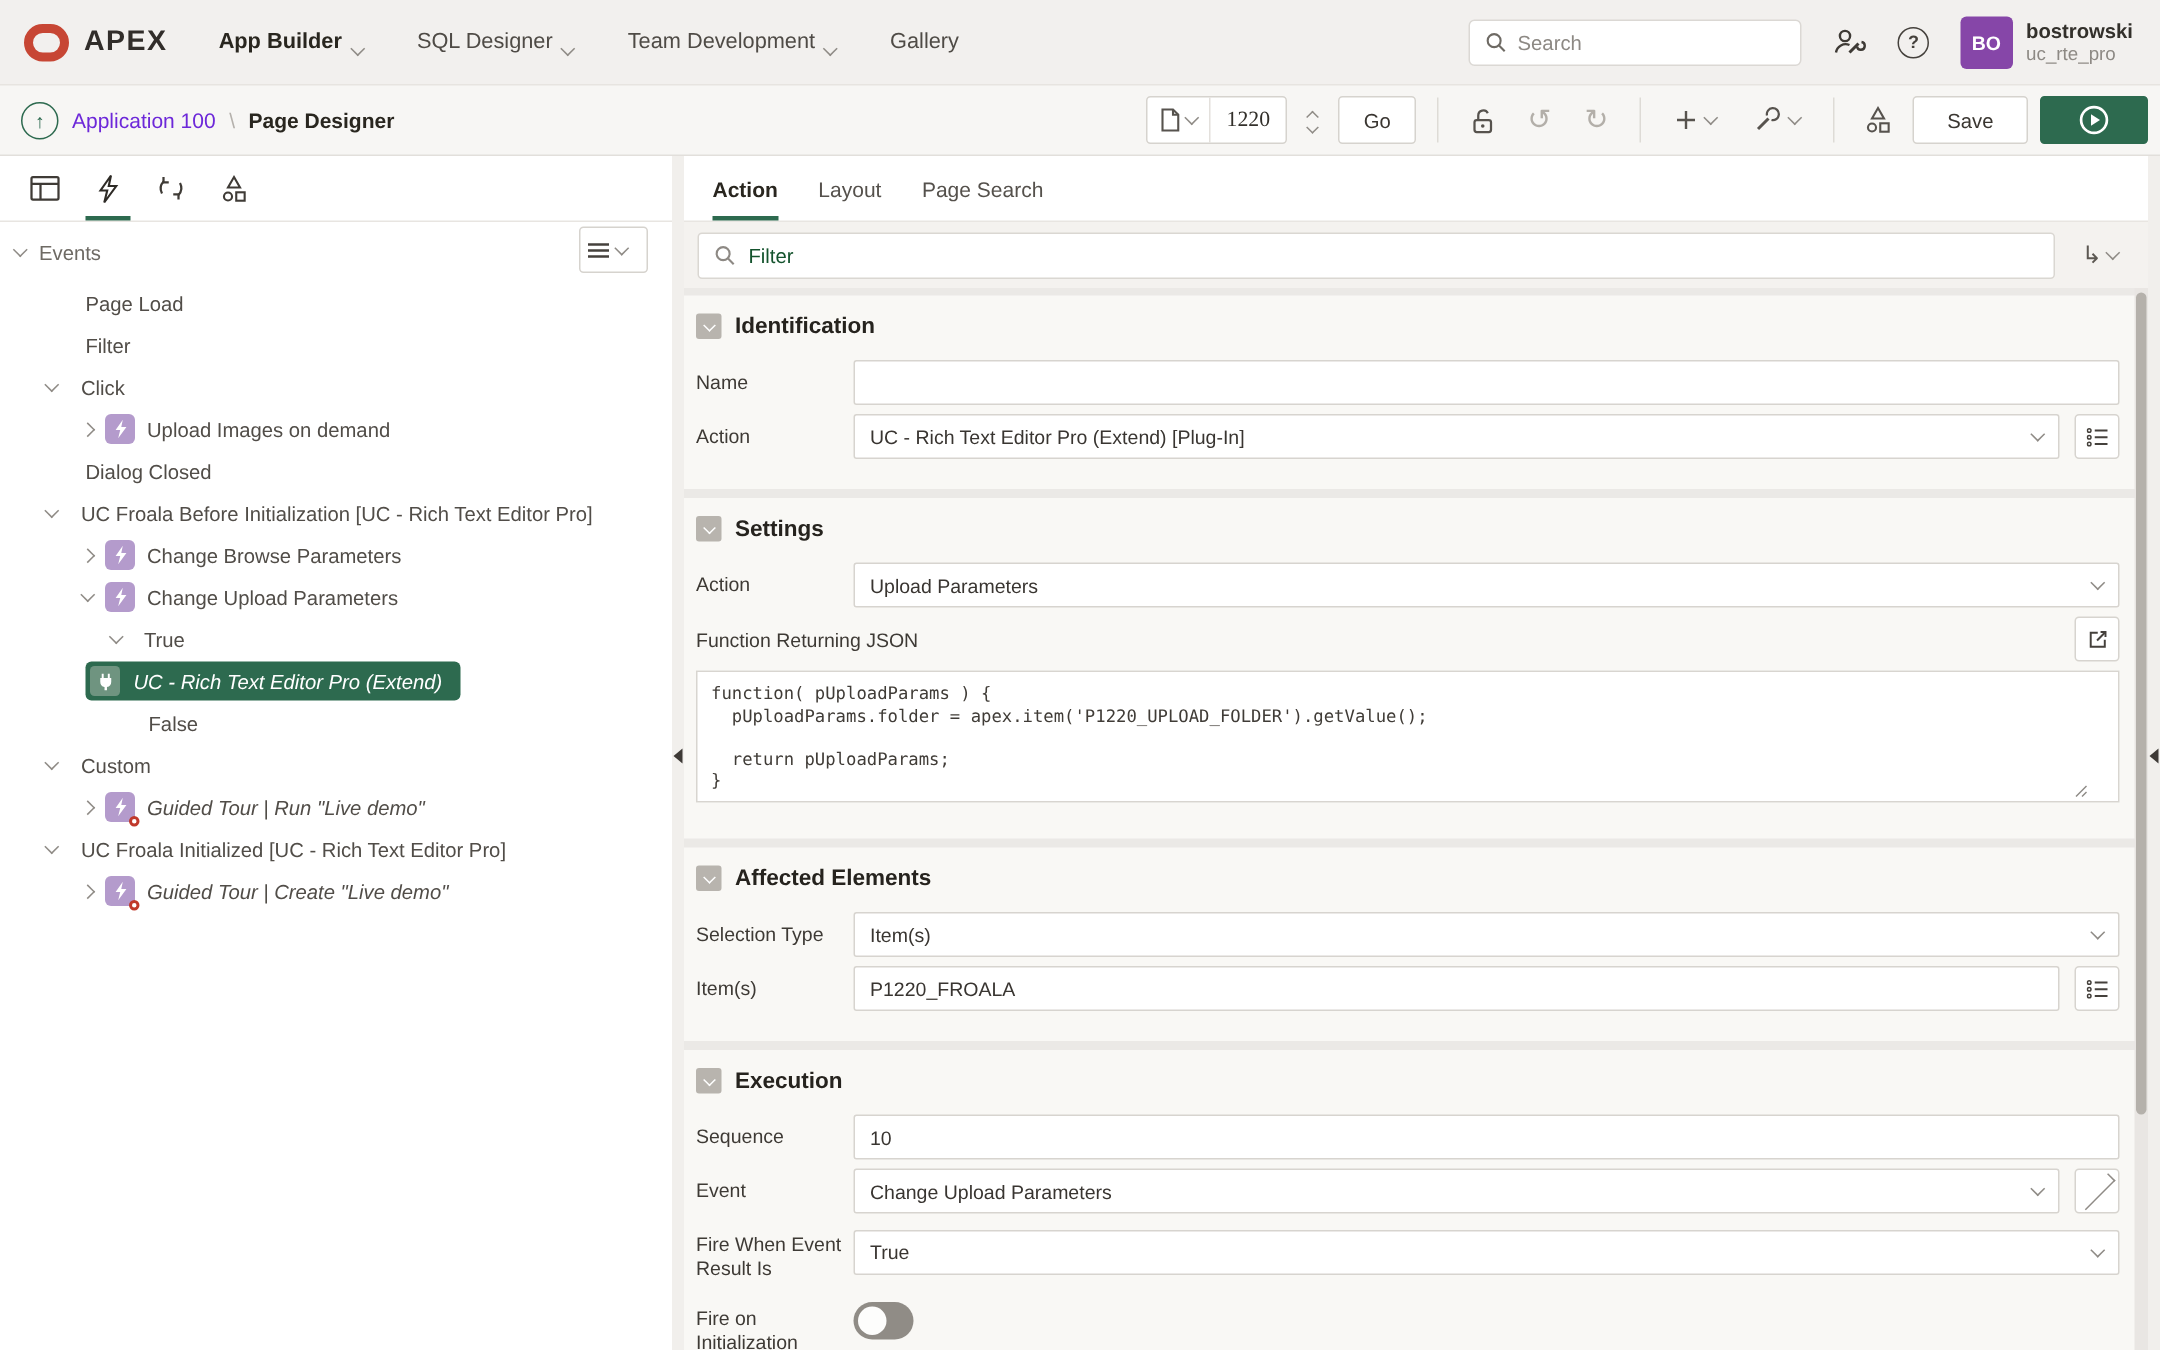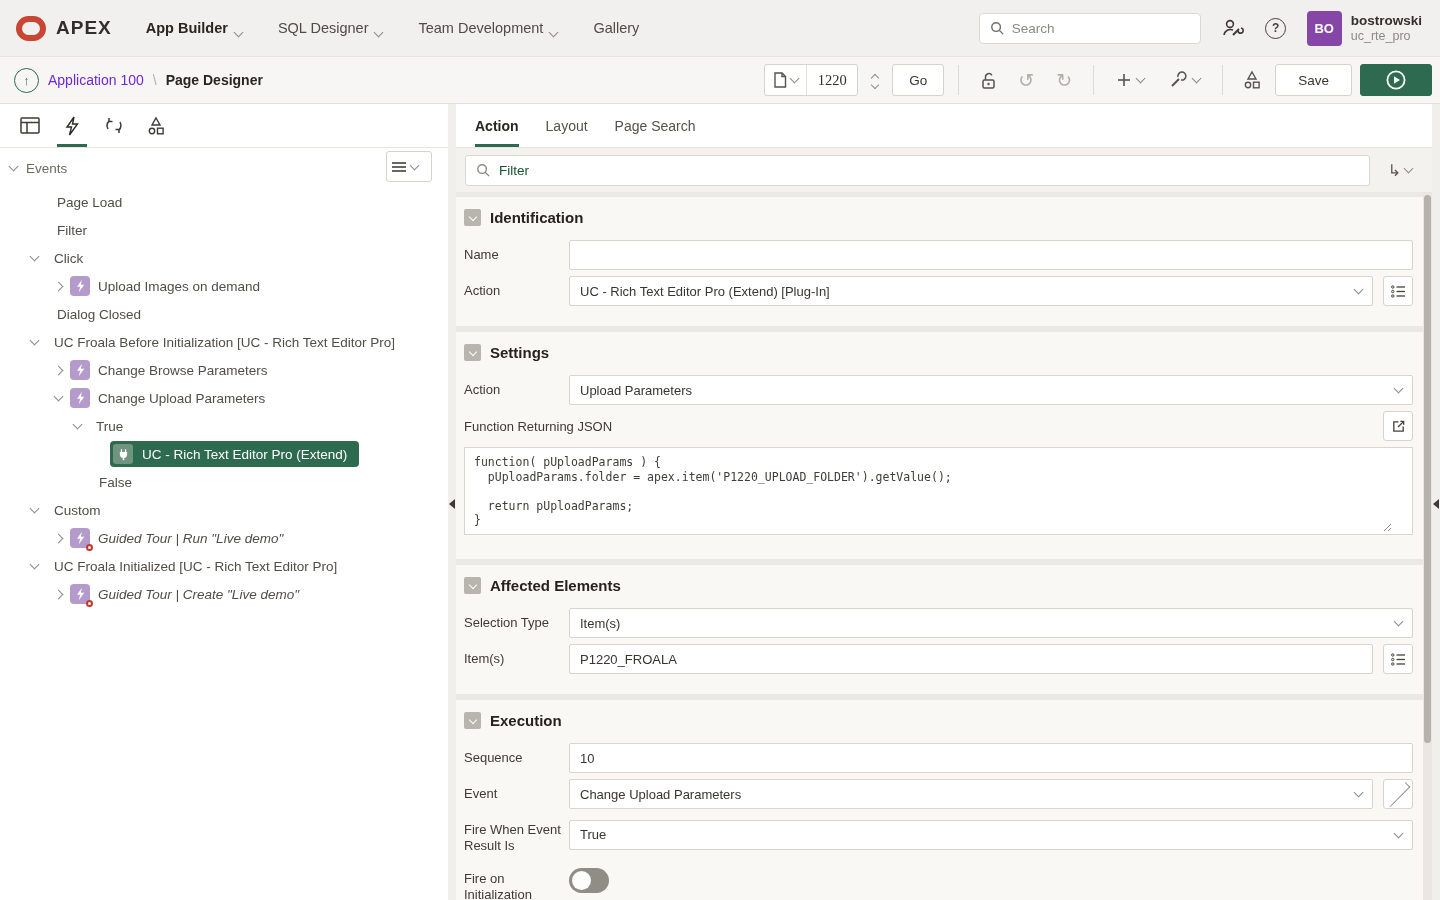--- a/index.html
+++ b/index.html
@@ -75,21 +75,21 @@
   .tree-menu-btn { position:absolute; right:16px; top:3px; width:46px; height:31px; background:#fff;
     border:1px solid #d6d3ce; border-radius:3px; display:flex; align-items:center; justify-content:center; gap:5px; cursor:pointer; }
   .tree { flex:1; overflow:hidden; }
   .trow { height:28px; display:flex; align-items:center; font-size:13.5px; color:#514d48; cursor:pointer; }
   .trow .chev { flex:none; }
   .c1 { padding-left:31px; } .c1 .chev { margin-right:16px; }
   .p1 { padding-left:57px; }
   .c2 { padding-left:55px; } .c2 .chev { margin-right:8px; }
   .c3 { padding-left:74px; } .c3 .chev { margin-right:15px; }
   .p3 { padding-left:99px; }
-  .sel4 { padding-left:110px; }
+  .sel4 { padding-left:57px;font-style:italic; }
   .da-ico { width:20px; height:20px; background:#b49bcc; border-radius:4px; margin-right:8px;
     display:flex; align-items:center; justify-content:center; position:relative; flex:none; }
   .da-ico .badge { position:absolute; right:-3px; bottom:-3px; width:7px; height:7px; border-radius:50%;
     background:#fff; border:2px solid #c0392b; }
   .it { font-style:italic; }
   .selpill { display:flex; align-items:center; height:26px; background:#2d6a4f; border-radius:4px;
     padding:0 12px 0 3px; }
   .plug-box { width:20px; height:20px; background:#6f9480; border-radius:3px; display:flex;
     align-items:center; justify-content:center; }
   .selpill .lbl { color:#fff; margin-left:9px; font-size:13.5px; }

